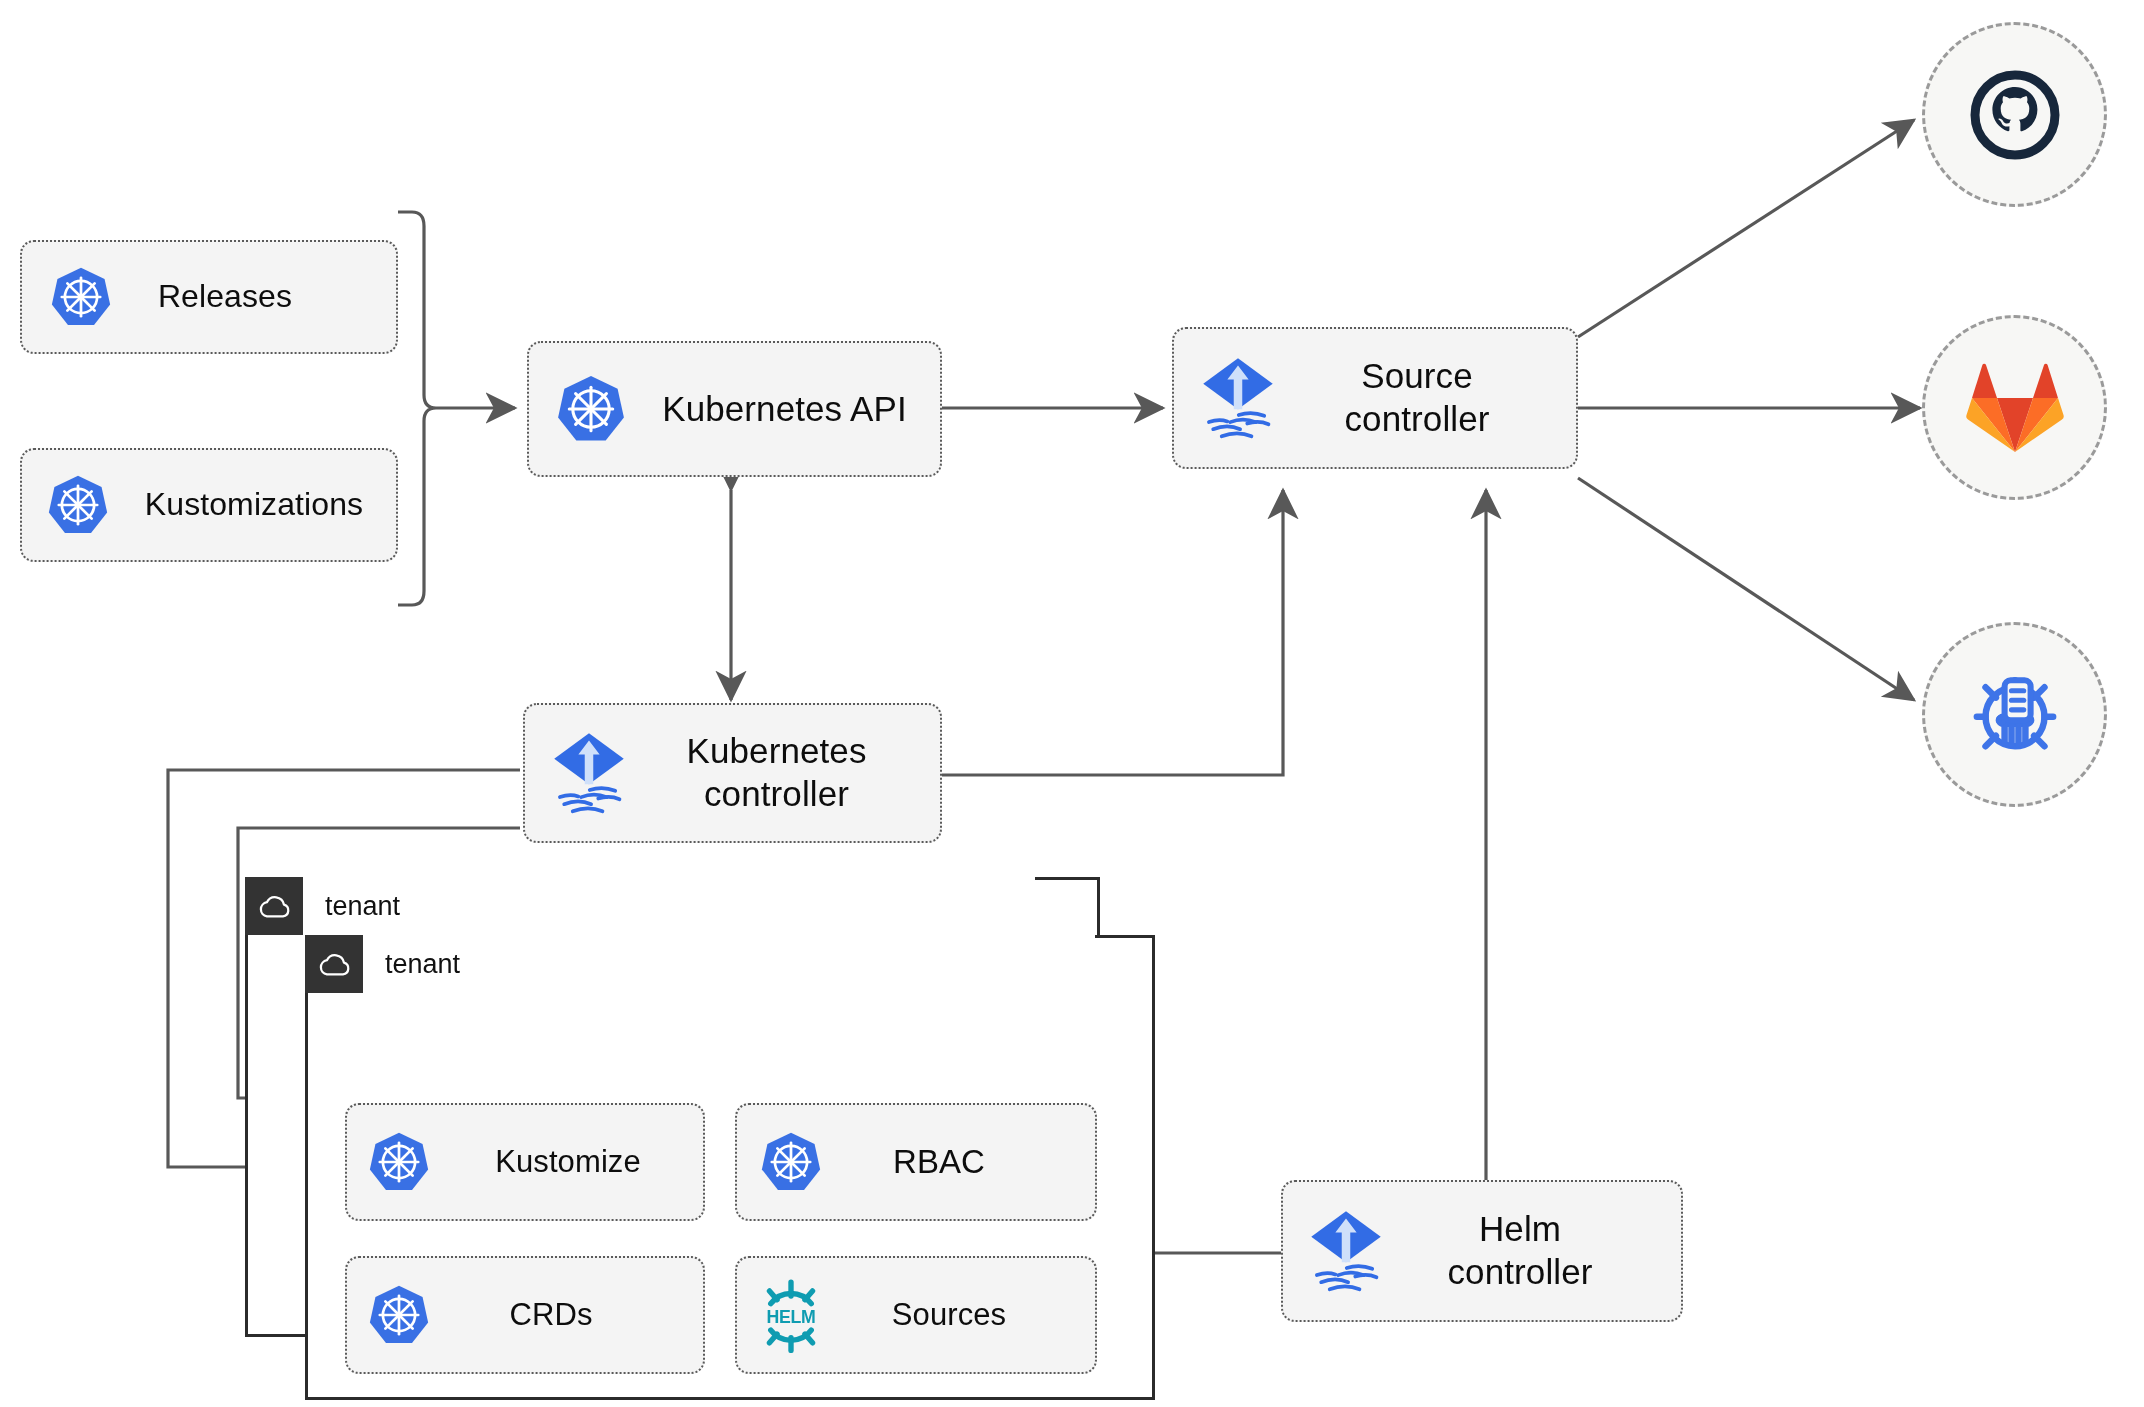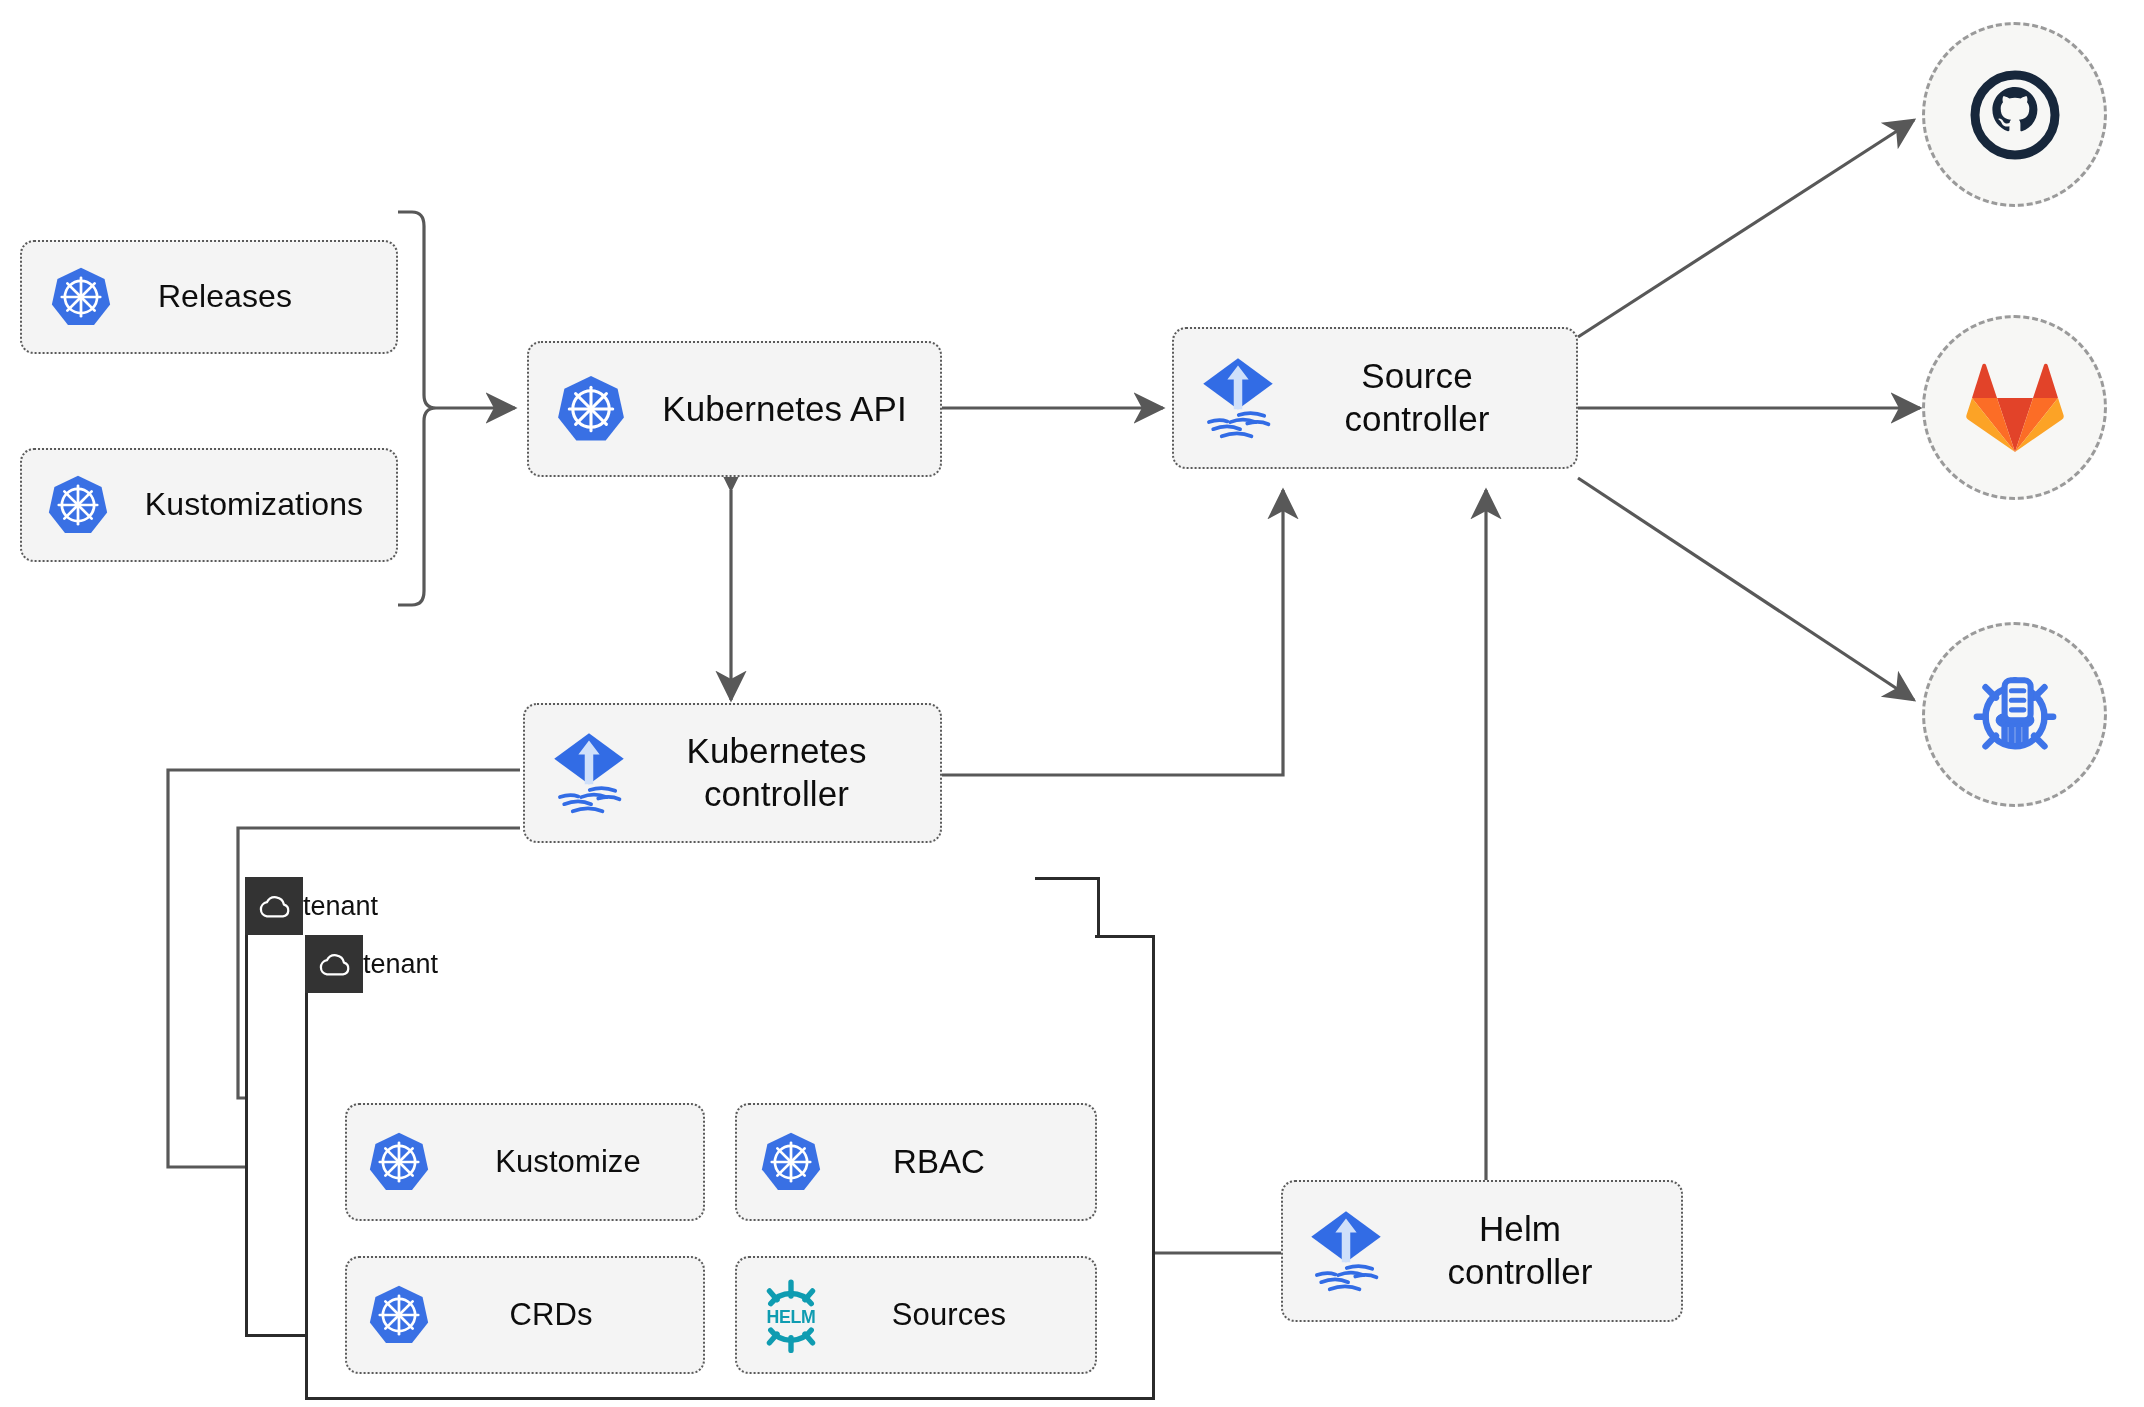--- a/index.html
+++ b/index.html
@@ -50,20 +50,21 @@
     display:flex;align-items:center;
     background:#ffffff;
   }
   .tenant-badge{
     width:58px;height:58px;
     background:#333333;
     display:flex;align-items:center;justify-content:center;
     flex:0 0 auto;
   }
   .tenant-name{
+    padding-left:22px;
     font-size:27px;
     color:#111;
   }
 
   
   svg.ovl{position:absolute;left:0;top:0;width:2144px;height:1407px;overflow:visible;pointer-events:none;}
   .ln{stroke:#585858;stroke-width:3.2;fill:none;}
 </style>
 </head>
 <body>

